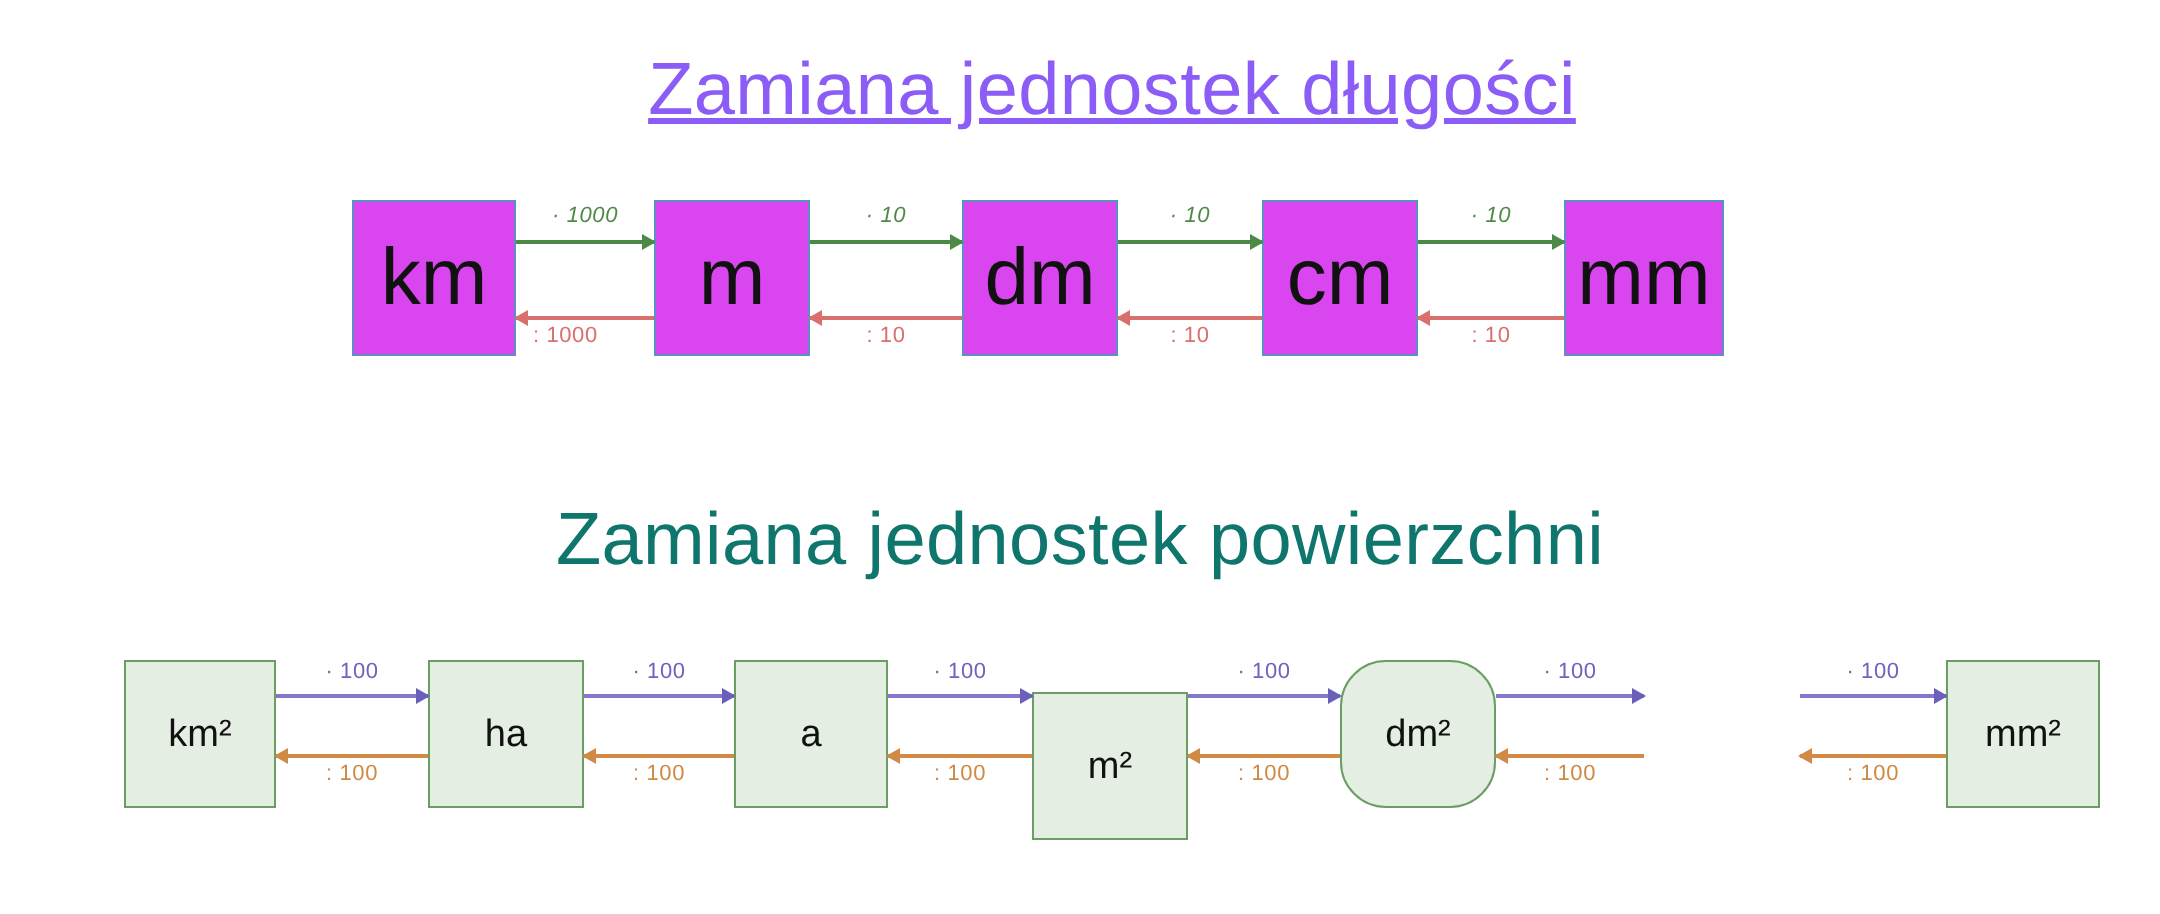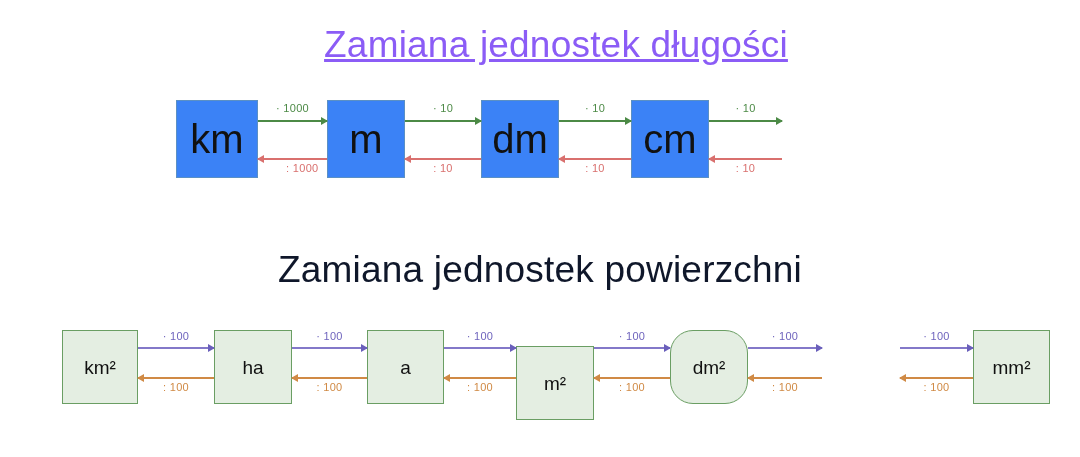--- a/index.html
+++ b/index.html
@@ -35,21 +35,21 @@
     top: 24px;
     left: 16px;
     font-size: 37px;
     color: #8b5cf6;
     text-decoration: underline;
   }
   #title-area {
     top: 249px;
     left: 0;
     font-size: 37px;
-    color: #0f172a;
+    color: #0f766e;
   }
 
   
   .chain {
     position: absolute;
     left: 0;
     width: 1080px;
   }
   #chain-length { top: 100px; height: 84px; }
   #chain-area   { top: 330px; height: 76px; }
@@ -57,21 +57,21 @@
   
   .unit-box {
     position: absolute;
     box-sizing: border-box;
     display: flex;
     align-items: center;
     justify-content: center;
     color: #111111;
   }
   .unit-box.length {
-    background: #3b82f6;
+    background: #d946ef;
     border: 1.6px solid #5b90c4;
     height: 78px;
     font-size: 40px;
     line-height: 1;
     font-weight: 400;
     text-align: center;
   }
   .unit-box.area {
     background: #e4eee2;
     border: 1.6px solid #6a9e63;
@@ -116,21 +116,21 @@
   .arrow.bwd-area .line { background: #d08a45; }
   .arrow.bwd-area .head { border-right-color: #d08a45; }
 
   
   .arrow-label {
     position: absolute;
     font-size: 11px;
     white-space: nowrap;
     letter-spacing: 0.3px;
   }
-  .arrow-label.len-fwd  { color: #4c8a46; }
+  .arrow-label.len-fwd  { color: #4c8a46; font-style: italic; }
   .arrow-label.len-bwd  { color: #d9706e; }
   .arrow-label.area-fwd { color: #6f64bd; }
   .arrow-label.area-bwd { color: #d08a45; }
 </style>
 </head>
 <body>
 
 <div id="canvas">
 
   <div class="title" id="title-length">Zamiana jednostek długości</div>
@@ -141,30 +141,33 @@
       </div>
       <div class="unit-box length" style="left: 327px; width: 78px; top: 0px;">
         <span class="unit-label">m</span>
       </div>
       <div class="unit-box length" style="left: 631px; width: 78px; top: 0px;">
         <span class="unit-label">cm</span>
       </div>
       <div class="unit-box length" style="left: 481px; width: 78px; top: 0px;">
         <span class="unit-label">dm</span>
       </div>
+      <div class="unit-box length" style="left: 782px; width: 80px; top: 0px;">
+        <span class="unit-label">mm</span>
+      </div>
       <div class="arrow right fwd-len" style="left: 258px; width: 69px; top: 20px;">
         <span class="line"></span>
         <span class="head"></span>
       </div>
       <div class="arrow left bwd-len" style="left: 258px; width: 69px; top: 58px;">
         <span class="line"></span>
         <span class="head"></span>
       </div>
       <div class="arrow-label len-fwd" style="left: 266.5px; top: 2px; width: 52px; text-align: center;">· 1000</div>
-      <div class="arrow-label len-bwd" style="left: 266.5px; top: 62px; width: 52px; text-align: right;">: 1000</div>
+      <div class="arrow-label len-bwd" style="left: 266.5px; top: 62px; width: 52px; text-align: left;">: 1000</div>
       <div class="arrow right fwd-len" style="left: 405px; width: 76px; top: 20px;">
         <span class="line"></span>
         <span class="head"></span>
       </div>
       <div class="arrow left bwd-len" style="left: 405px; width: 76px; top: 58px;">
         <span class="line"></span>
         <span class="head"></span>
       </div>
       <div class="arrow-label len-fwd" style="left: 417px; top: 2px; width: 52px; text-align: center;">· 10</div>
       <div class="arrow-label len-bwd" style="left: 417px; top: 62px; width: 52px; text-align: center;">: 10</div>

